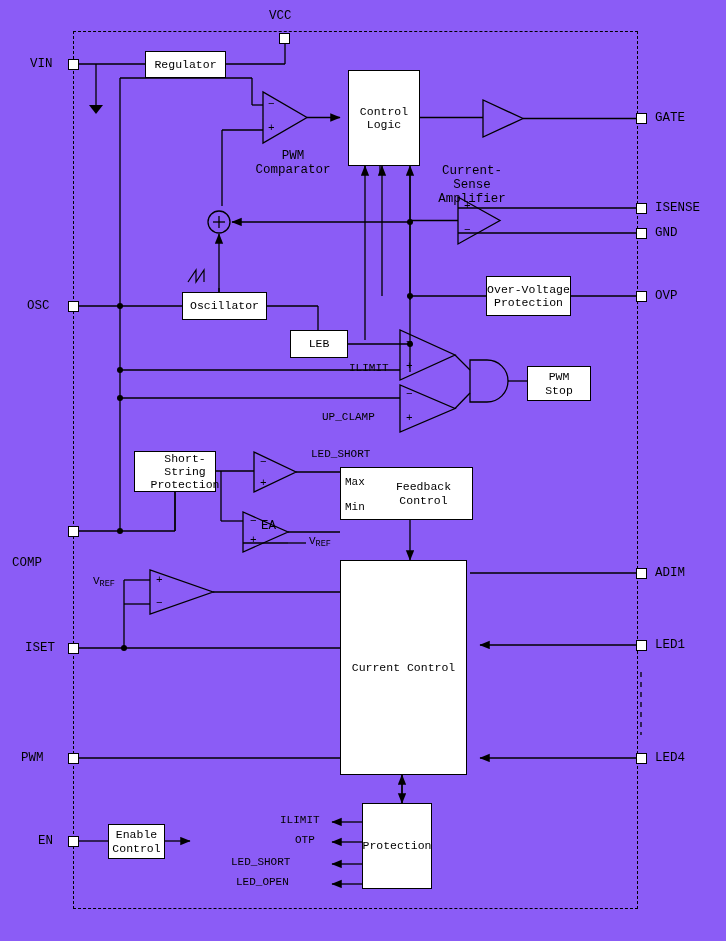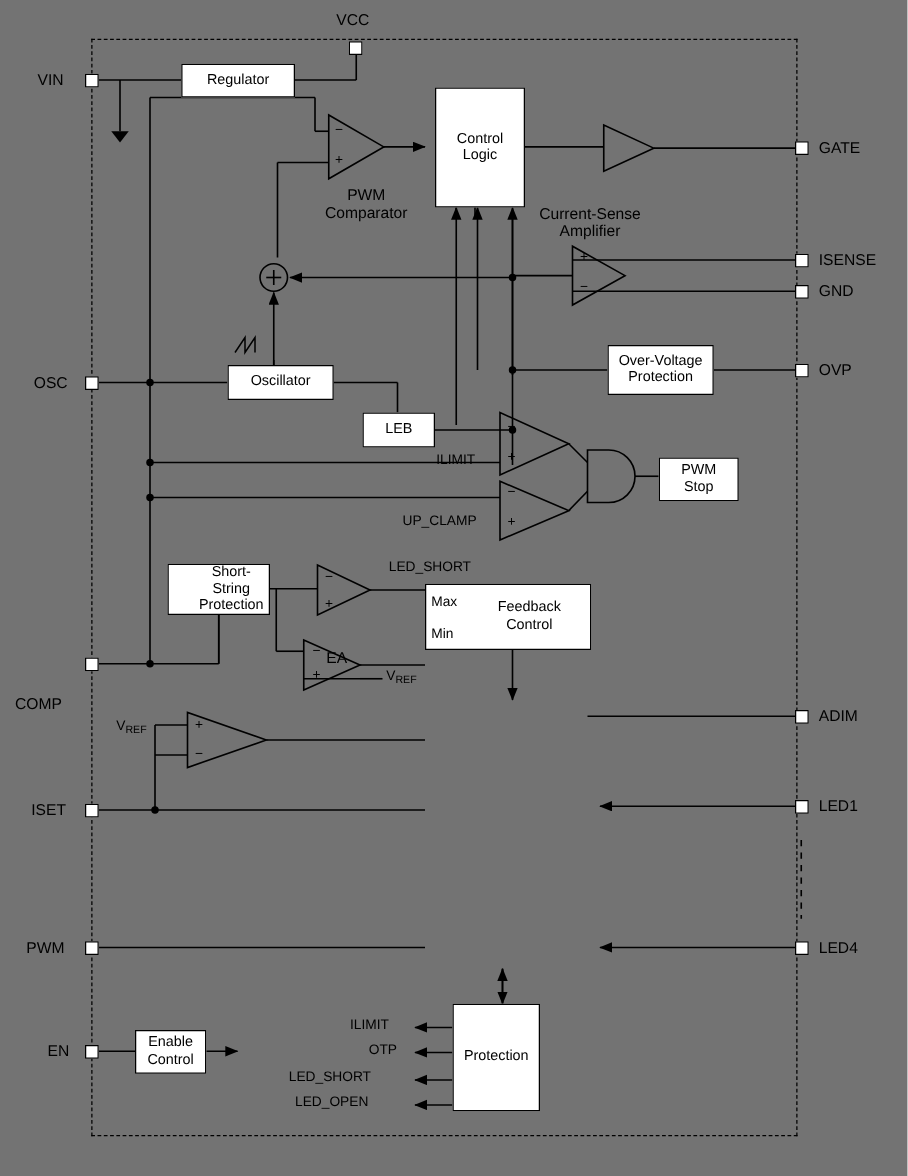--- a/index.html
+++ b/index.html
@@ -1,19 +1,19 @@
 <!DOCTYPE html>
 <html><head>
 <meta charset="utf-8">
 <style>
   html,body{margin:0;padding:0;background:#ffffff;}
   #root{
     position:relative;width:726px;height:941px;
-    font-family:Liberation Sans, sans-serif;
-    background:#737373;
+    font-family:Liberation Mono, monospace;
+    background:#8b5cf6;
     overflow:hidden;
   }
   .lbl{position:absolute;font-size:12.5px;color:#000;white-space:nowrap;}
   .lbl.sm{font-size:11px;}
   .lbl.c{text-align:center;}
   .pad{position:absolute;width:11px;height:11px;border:1.3px solid #000;background:#fff;box-sizing:border-box;}
   .box{position:absolute;border:1.3px solid #000;background:#fff;box-sizing:border-box;
        display:flex;align-items:center;justify-content:center;text-align:center;
        font-size:11.5px;line-height:1.15;color:#000;}
   .dashed{position:absolute;border:1.4px dashed #000;box-sizing:border-box;background:transparent;}
@@ -205,21 +205,21 @@
   <div class="lbl" style="left:38px;top:834px;">EN</div>
 
   <div class="lbl" style="left:655px;top:111px;">GATE</div>
   <div class="lbl" style="left:655px;top:201px;">ISENSE</div>
   <div class="lbl" style="left:655px;top:226px;">GND</div>
   <div class="lbl" style="left:655px;top:289px;">OVP</div>
   <div class="lbl" style="left:655px;top:566px;">ADIM</div>
   <div class="lbl" style="left:655px;top:638px;">LED1</div>
   <div class="lbl" style="left:655px;top:751px;">LED4</div>
 
-  <div class="box" style="left:145px;top:51px;width:91px;height:27px;">
+  <div class="box" style="left:145px;top:51px;width:81px;height:27px;">
     <span>Regulator</span>
   </div>
 
   <div class="box" style="left:348px;top:70px;width:72px;height:96px;">
     <span style="white-space:pre-line;">Control
 Logic</span>
   </div>
 
   <div class="box" style="left:182px;top:292px;width:85px;height:28px;">
     <span>Oscillator</span>
@@ -242,20 +242,23 @@
   <div class="box" style="left:134px;top:451px;width:82px;height:41px;">
     <span style="white-space:pre-line;margin-left:20px;">Short-String
 Protection</span>
   </div>
 
   <div class="box" style="left:340px;top:467px;width:133px;height:53px;">
     <span style="white-space:pre-line;padding-left:34px;">Feedback
 Control</span>
   </div>
 
+  <div class="box" style="left:340px;top:560px;width:127px;height:215px;">
+    <span>Current Control</span>
+  </div>
 
   <div class="box" style="left:362px;top:803px;width:70px;height:86px;">
     <span>Protection</span>
   </div>
 
   <div class="box" style="left:108px;top:824px;width:57px;height:35px;">
     <span style="white-space:pre-line;">Enable
 Control</span>
   </div>
 

